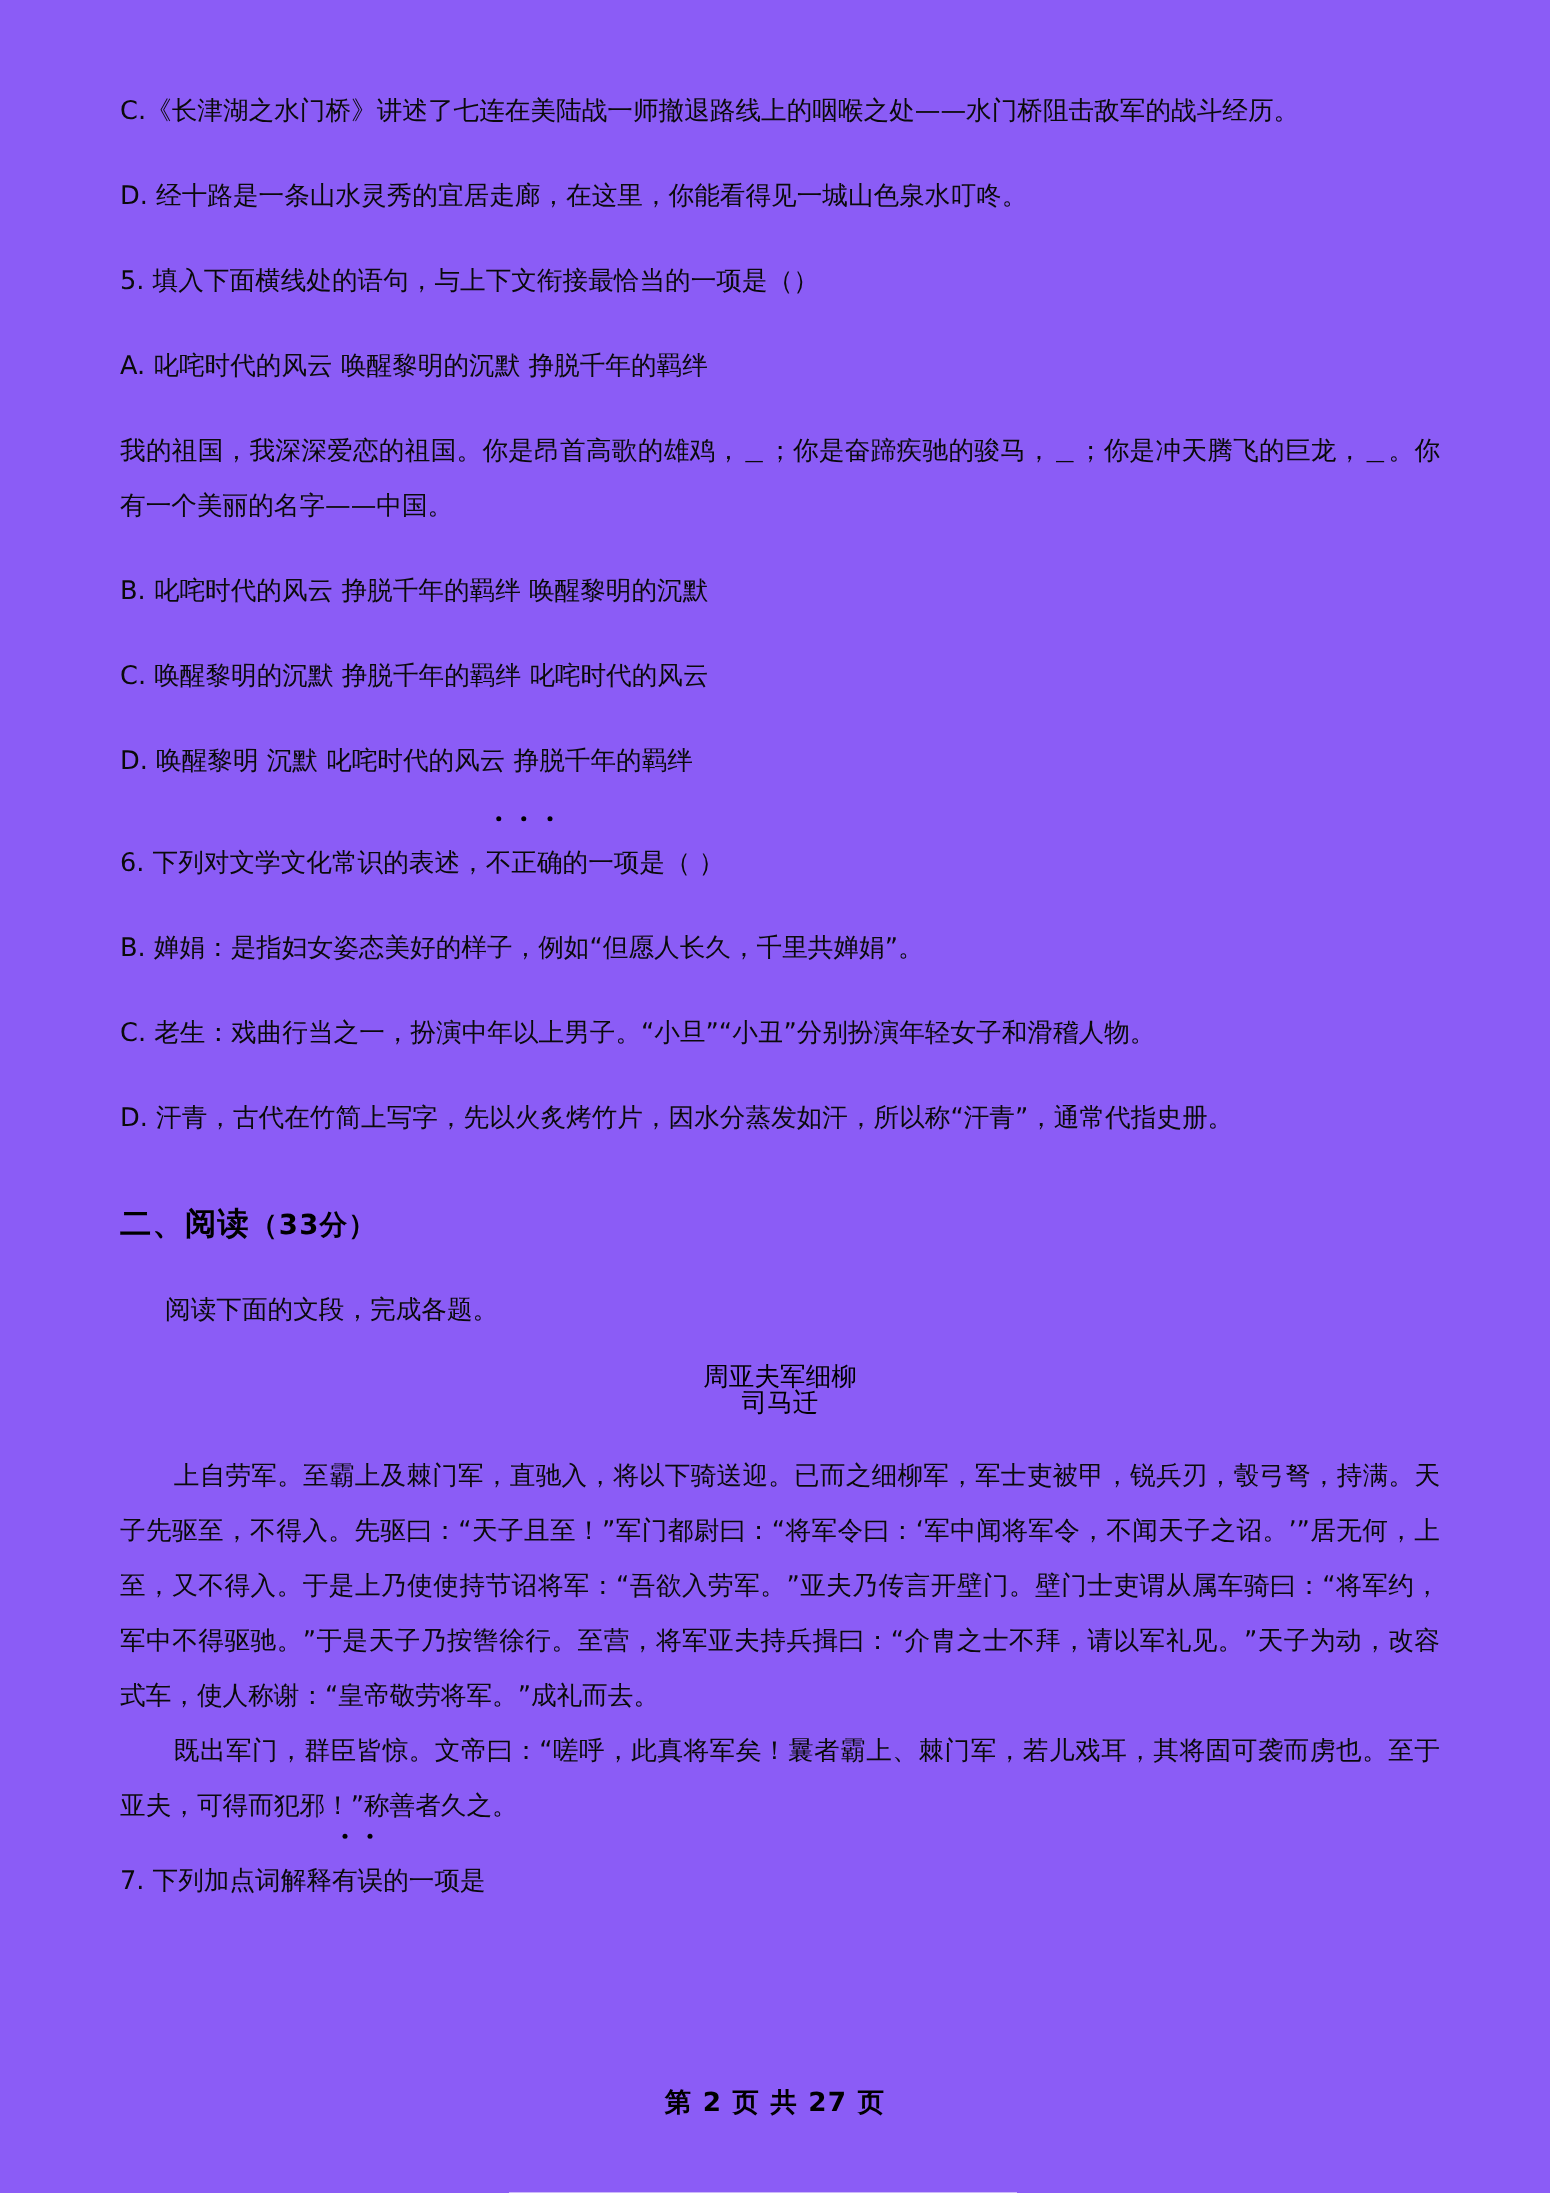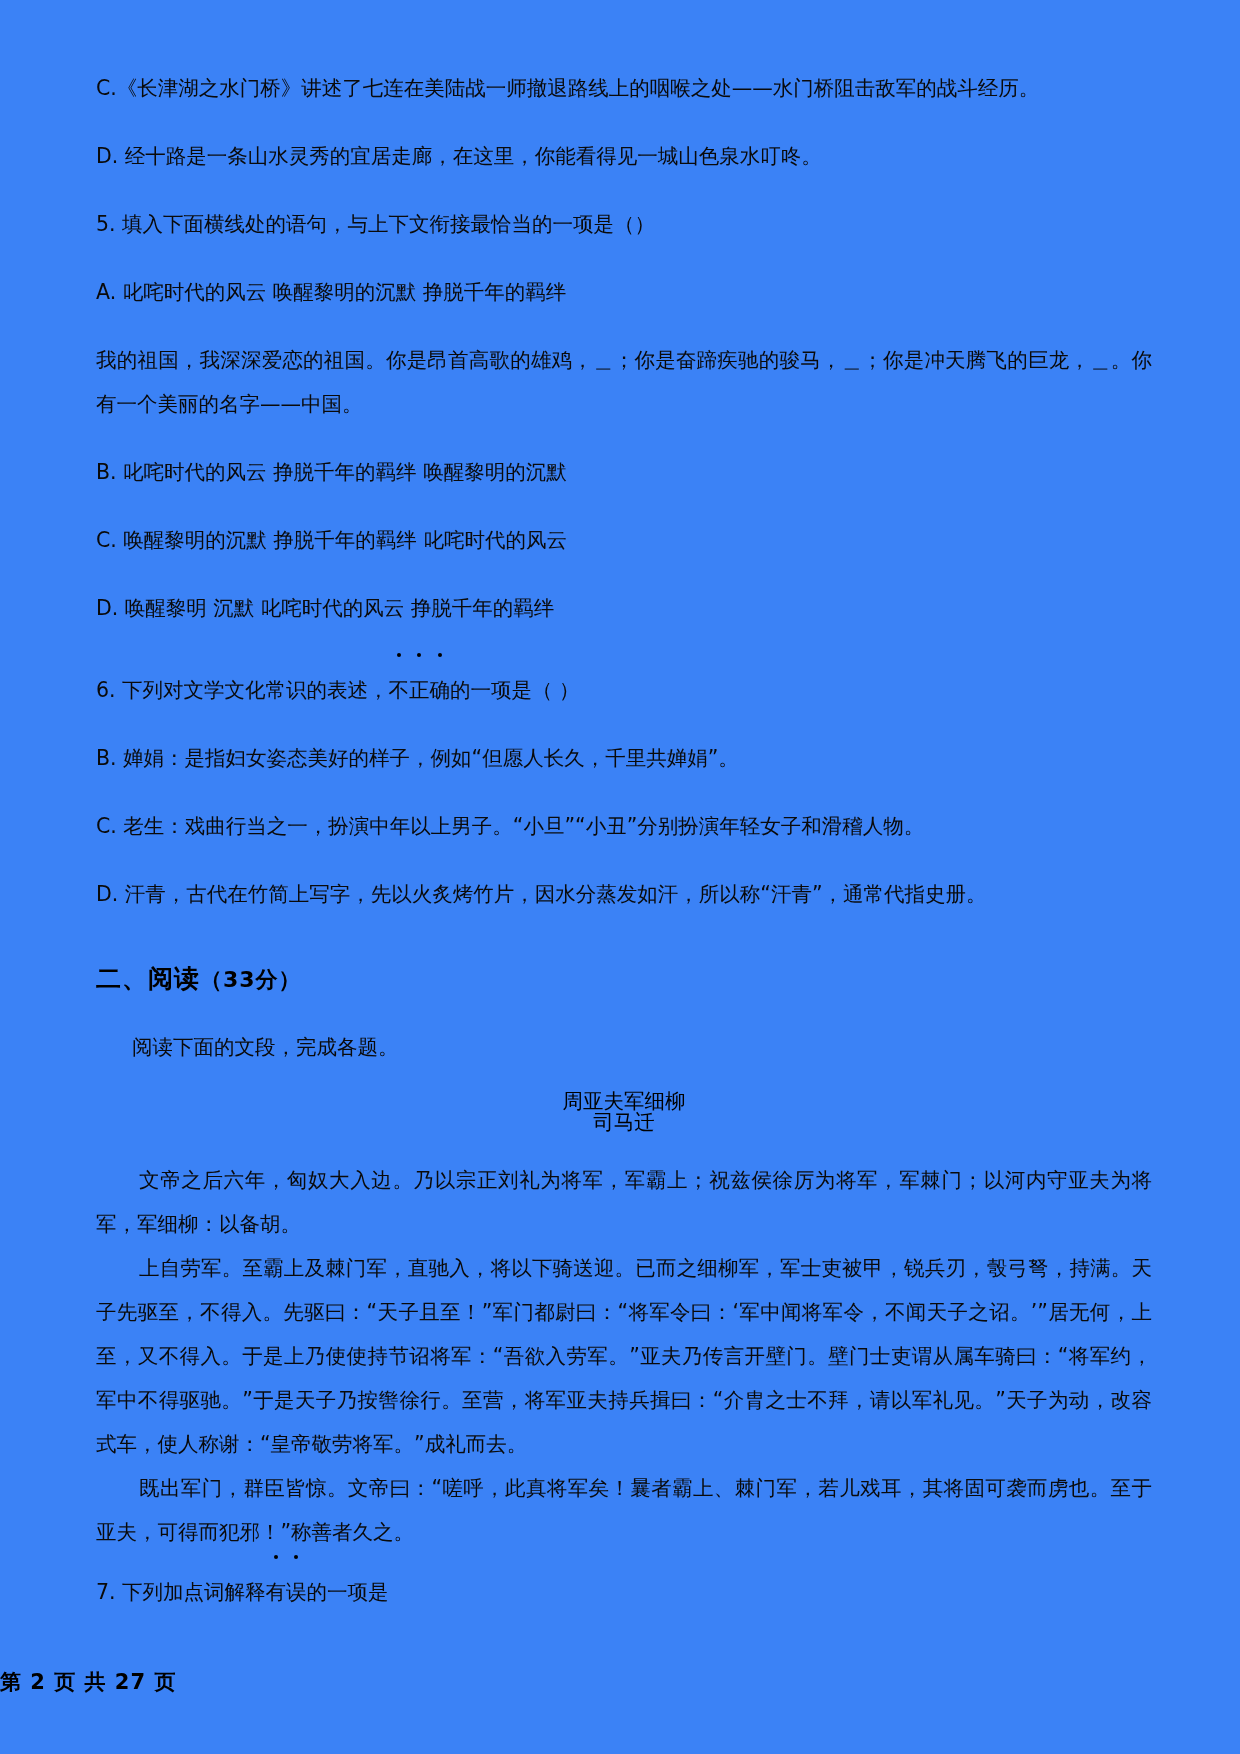--- a/index.html
+++ b/index.html
@@ -8,21 +8,21 @@
     background: #ffffff;
   }
   body {
     font-family: "DejaVu Sans", "Liberation Sans", sans-serif;
     color: #000000;
   }
   .page {
     position: relative;
     width: 1240px;
     height: 1754px;
-    background: #3b82f6;
+    background: #8b5cf6;
     overflow: hidden;
     box-sizing: border-box;
     padding: 0;
   }
   .content {
     position: absolute;
     left: 96px;
     top: 66px;
     width: 1056px;
   }
@@ -93,21 +93,21 @@
     border-radius: 50%;
     background: #000;
   }
 
   
   .footer {
     position: absolute;
     left: 0;
     right: 0;
     bottom: 58px;
-    text-align: left;
+    text-align: center;
     font-size: 21px;
     font-weight: bold;
     letter-spacing: 1px;
     color: #000;
   }
 </style>
 </head>
 <body>
 
 <div class="page">
@@ -136,21 +136,20 @@
 
     <div class="section-head">
       <span>二、阅读</span><span class="pts">（33分）</span>
     </div>
 
     <div class="para tight" style="margin-bottom:22px;margin-left:36px;">阅读下面的文段，完成各题。</div>
 
     <div class="center passage-title">周亚夫军细柳</div>
     <div class="center passage-author">司马迁</div>
 
-    <div class="para indent">文帝之后六年，匈奴大入边。乃以宗正刘礼为将军，军霸上；祝兹侯徐厉为将军，军棘门；以河内守亚夫为将军，军细柳：以备胡。</div>
     <div class="para indent">上自劳军。至霸上及棘门军，直驰入，将以下骑送迎。已而之细柳军，军士吏被甲，锐兵刃，彀弓弩，持满。天子先驱至，不得入。先驱曰：“天子且至！”军门都尉曰：“将军令曰：‘军中闻将军令，不闻天子之诏。’”居无何，上至，又不得入。于是上乃使使持节诏将军：“吾欲入劳军。”亚夫乃传言开壁门。壁门士吏谓从属车骑曰：“将军约，军中不得驱驰。”于是天子乃按辔徐行。至营，将军亚夫持兵揖曰：“介胄之士不拜，请以军礼见。”天子为动，改容式车，使人称谢：“皇帝敬劳将军。”成礼而去。</div>
     <div class="para indent">既出军门，群臣皆惊。文帝曰：“嗟呼，此真将军矣！曩者霸上、棘门军，若儿戏耳，其将固可袭而虏也。至于亚夫，可得而犯邪！”称善者久之。</div>
 
     <div class="para" style="margin-top:16px;">
       <span>7. 下列加点词解释</span><span class="dotted"><span class="dots">
             <i></i>
             <i></i>
           </span><span>有误</span></span><span>的一项是</span>
     </div>
 

